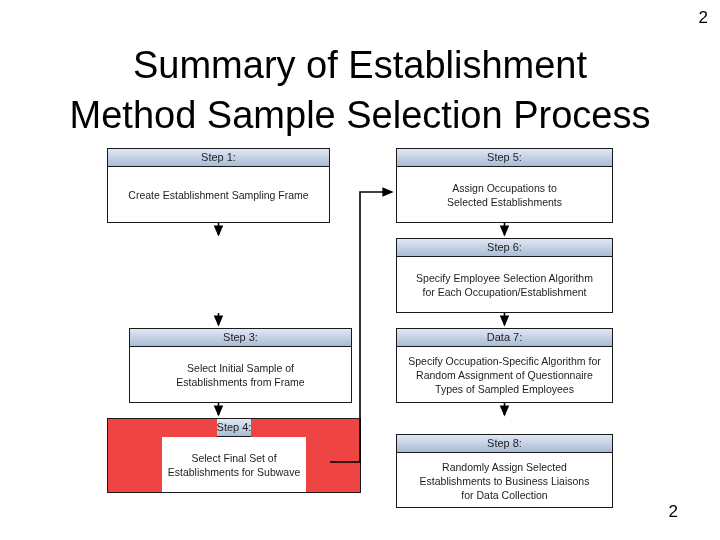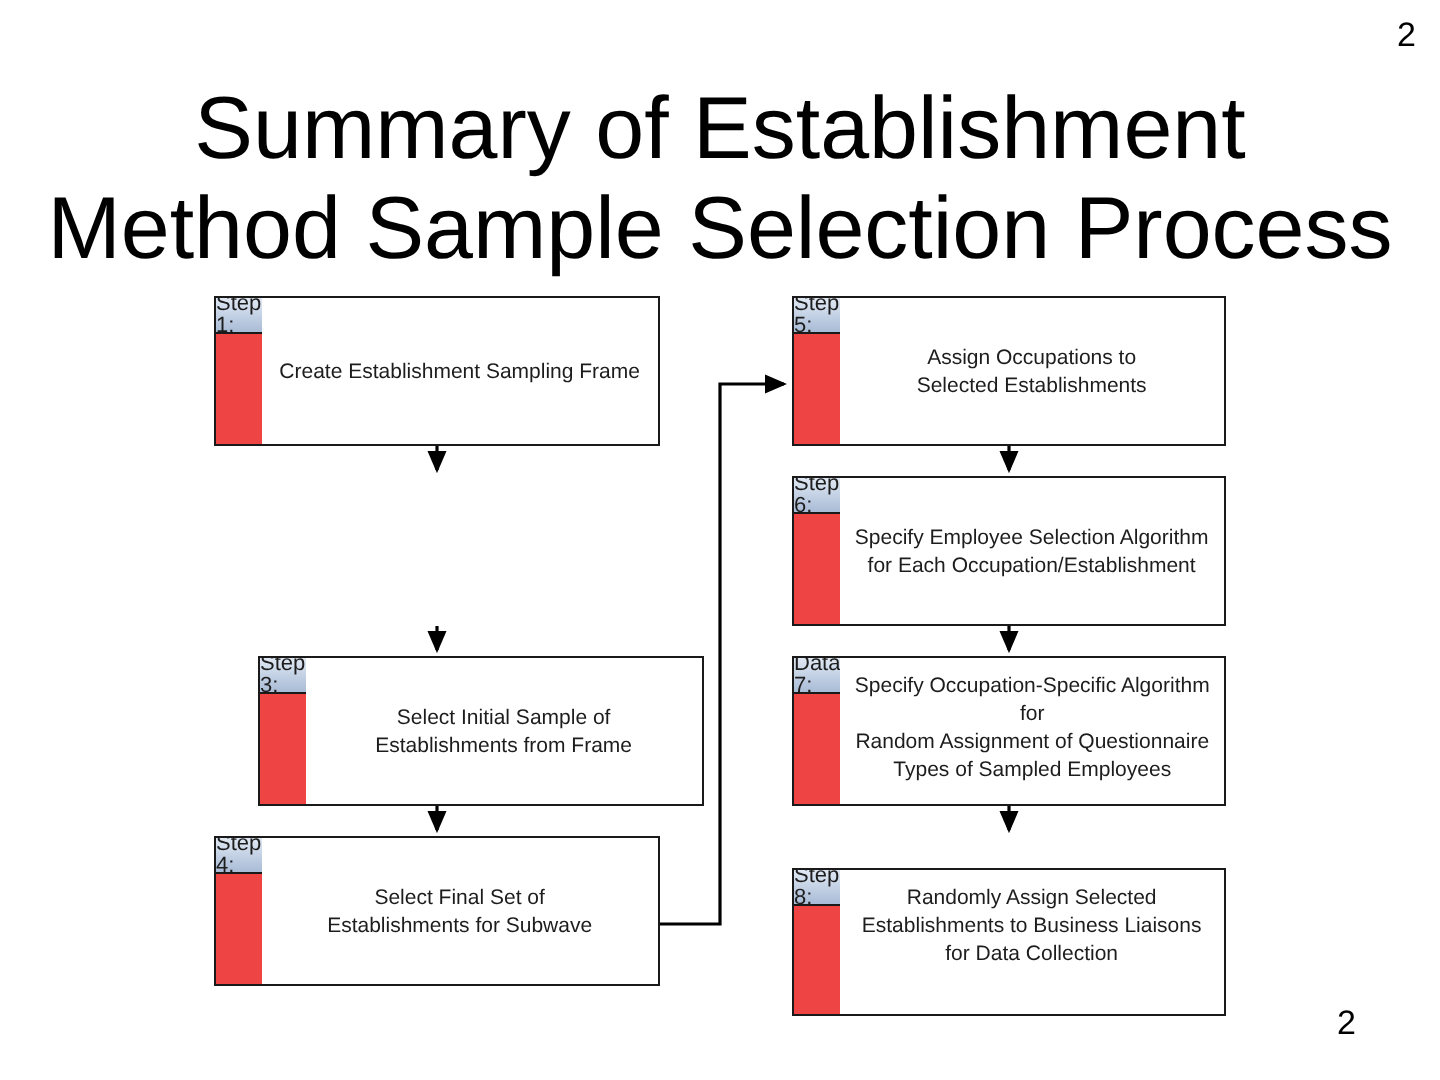--- a/index.html
+++ b/index.html
@@ -27,21 +27,21 @@
   #page-num-top  { right: 12px; top: 9px; }
   #page-num-bottom { right: 42px; top: 503px; }
 
   
   .slide-title {
     position: absolute;
     left: 0;
     top: 40px;
     width: 720px;
     text-align: center;
-    font-size: 44px;
+    font-size: 38px;
     line-height: 50px;
     font-weight: normal;
     letter-spacing: 0px;
     color: #000;
     font-family: "Liberation Sans", sans-serif;
     white-space: pre-line;
   }
 
   
   .diagram {
@@ -52,21 +52,21 @@
     height: 540px;
   }
 
   
   .flow-box {
     position: absolute;
     box-sizing: border-box;
     border: 1px solid #1a1a1a;
     background: #ef4444;
     display: flex;
-    flex-direction: row;
+    flex-direction: column;
     overflow: hidden;
   }
   .flow-box-header {
     box-sizing: border-box;
     height: 18px;
     flex: 0 0 18px;
     border-bottom: 1px solid #1a1a1a;
     background: linear-gradient(to bottom, #dfe7f2 0%, #cdd9ea 35%, #b6c6dd 75%, #a9bcd6 100%);
     display: flex;
     align-items: center;
@@ -118,21 +118,21 @@
     <div class="flow-box-body">Create Establishment Sampling Frame</div>
   </div>
 
 
   <div class="flow-box" id="box-step-3" style="left:107px; top:328px; width:223px; height:75px;margin-left:22px;">
     <div class="flow-box-header">Step 3:</div>
     <div class="flow-box-body">Select Initial Sample of
 Establishments from Frame</div>
   </div>
 
-  <div class="flow-box" id="box-step-4" style="left:107px; top:418px; width:223px; height:75px;">
+  <div class="flow-box" id="box-step-4" style="left:107px; top:418px; width:254px; height:75px;align-items:center;">
     <div class="flow-box-header">Step 4:</div>
     <div class="flow-box-body">Select Final Set of
 Establishments for Subwave</div>
   </div>
 
   <div class="flow-box" id="box-step-5" style="left:396px; top:148px; width:217px; height:75px;">
     <div class="flow-box-header">Step 5:</div>
     <div class="flow-box-body">Assign Occupations to
 Selected Establishments</div>
   </div>

